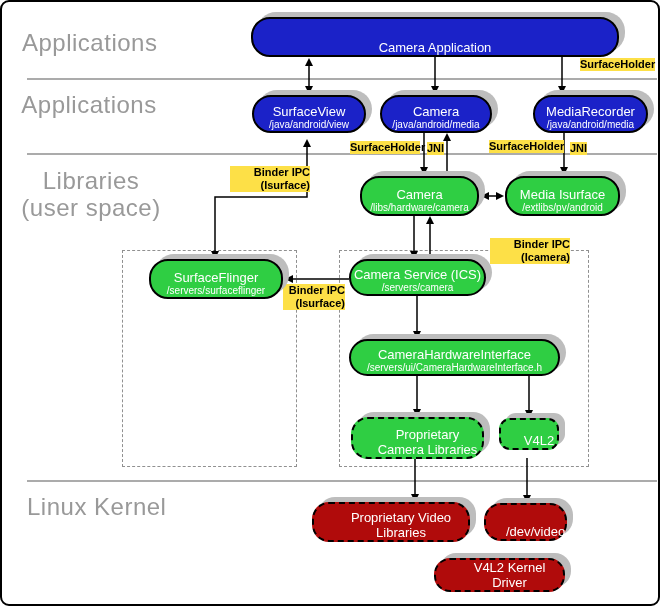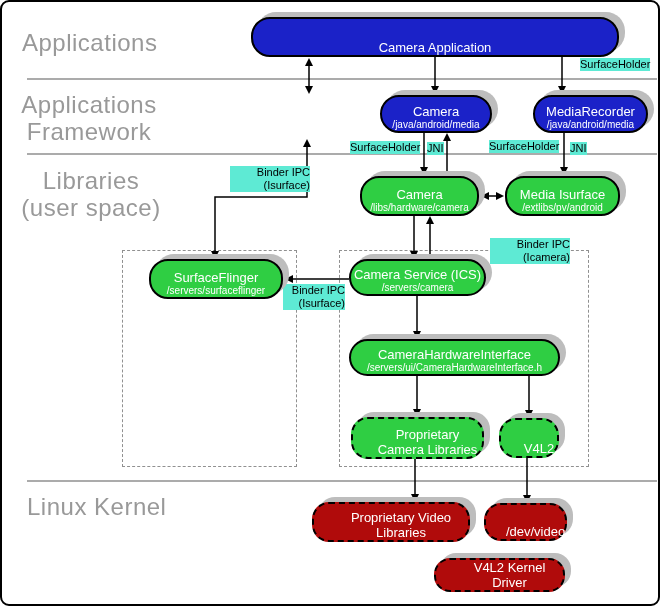--- a/index.html
+++ b/index.html
@@ -30,39 +30,40 @@
     border:2px solid #000;border-radius:19px;
     box-shadow:6px -5px 0 0 var(--shadow);
   }
   .node .t{font-size:13px;line-height:15px;}
   .node .s{font-size:10px;line-height:12px;}
   .blue{background:var(--blue);}
   .green{background:var(--green);}
   .red{background:var(--red);}
   .dashed{border-style:dashed;padding-left:20px;}
   .edge-label{
-    position:absolute;color:#000;font-size:11px;line-height:13px;background:#5eead4;
+    position:absolute;color:#000;font-size:11px;line-height:13px;background:#fde047;
     white-space:nowrap;
+    font-weight:bold;
   }
   .edge-label.center{text-align:right;}
   svg.wires{position:absolute;left:0;top:0;pointer-events:none;}
   svg.wires line, svg.wires path{stroke:#000;stroke-width:1.5;fill:none;}
   svg.wires polygon{fill:#000;stroke:none;}
 </style>
 </head>
 <body>
 
 <div id="stage">
 
   <div class="sep" style="top:76px"></div>
   <div class="sep" style="top:151px"></div>
   <div class="sep" style="top:478px"></div>
 
   <div class="layer-label" style="left:20px;top:27px">Applications</div>
-  <div class="layer-label center" style="left:8px;top:89px;width:158px"><span>Applications</span><br><span>Framework</span></div>
+  <div class="layer-label center" style="left:8px;top:89px;width:158px"><span>Applications</span><br></div>
   <div class="layer-label center" style="left:8px;top:165px;width:162px"><span>Libraries</span><br><span>(user space)</span></div>
   <div class="layer-label" style="left:25px;top:491px">Linux Kernel</div>
 
   <div class="dashed-box" style="left:120px;top:248px;width:173px;height:215px"></div>
   <div class="dashed-box" style="left:337px;top:248px;width:248px;height:215px"></div>
 
   <svg class="wires" width="660" height="606" viewBox="0 0 660 606">
 
     <line x1="307" y1="62" x2="307" y2="86"></line>
     <polygon points="307,56 303,64 311,64"></polygon>
@@ -123,20 +124,24 @@
   <div class="edge-label" style="left:568px;top:140px">JNI</div>
 
   <div class="edge-label center" style="left:228px;top:164px;width:80px"><span>Binder IPC</span><br><span>(Isurface)</span></div>
   <div class="edge-label center" style="left:281px;top:282px;width:62px"><span>Binder IPC</span><br><span>(Isurface)</span></div>
   <div class="edge-label center" style="left:488px;top:236px;width:80px"><span>Binder IPC</span><br><span>(Icamera)</span></div>
 
   <div class="node blue" style="left:249px;top:15px;width:368px;height:40px">
     <div class="t">Camera Application</div>
   </div>
 
+  <div class="node blue" style="left:250px;top:93px;width:114px;height:38px">
+    <div class="t">SurfaceView</div>
+    <div class="s">/java/android/view</div>
+  </div>
   <div class="node blue" style="left:378px;top:93px;width:112px;height:38px">
     <div class="t">Camera</div>
     <div class="s">/java/android/media</div>
   </div>
   <div class="node blue" style="left:531px;top:93px;width:115px;height:38px">
     <div class="t">MediaRecorder</div>
     <div class="s">/java/android/media</div>
   </div>
 
   <div class="node green" style="left:358px;top:174px;width:119px;height:40px">
@@ -157,21 +162,21 @@
     <div class="s">/servers/camera</div>
   </div>
   <div class="node green" style="left:347px;top:337px;width:211px;height:37px">
     <div class="t">CameraHardwareInterface</div>
     <div class="s">/servers/ui/CameraHardwareInterface.h</div>
   </div>
 
   <div class="node green dashed" style="left:349px;top:415px;width:133px;height:42px;border-radius:17px">
     <div class="t">Proprietary Camera Libraries</div>
   </div>
-  <div class="node green dashed" style="left:497px;top:416px;width:60px;height:40px;border-radius:17px">
+  <div class="node green dashed" style="left:497px;top:416px;width:60px;height:32px;border-radius:11px">
     <div class="t">V4L2</div>
   </div>
 
   <div class="node red dashed" style="left:482px;top:501px;width:83px;height:38px;border-radius:17px">
     <div class="t">/dev/video</div>
   </div>
   <div class="node red dashed" style="left:310px;top:500px;width:158px;height:40px;border-radius:17px">
     <div class="t">Proprietary Video Libraries</div>
   </div>
   <div class="node red dashed" style="left:432px;top:556px;width:131px;height:34px;border-radius:16px">

